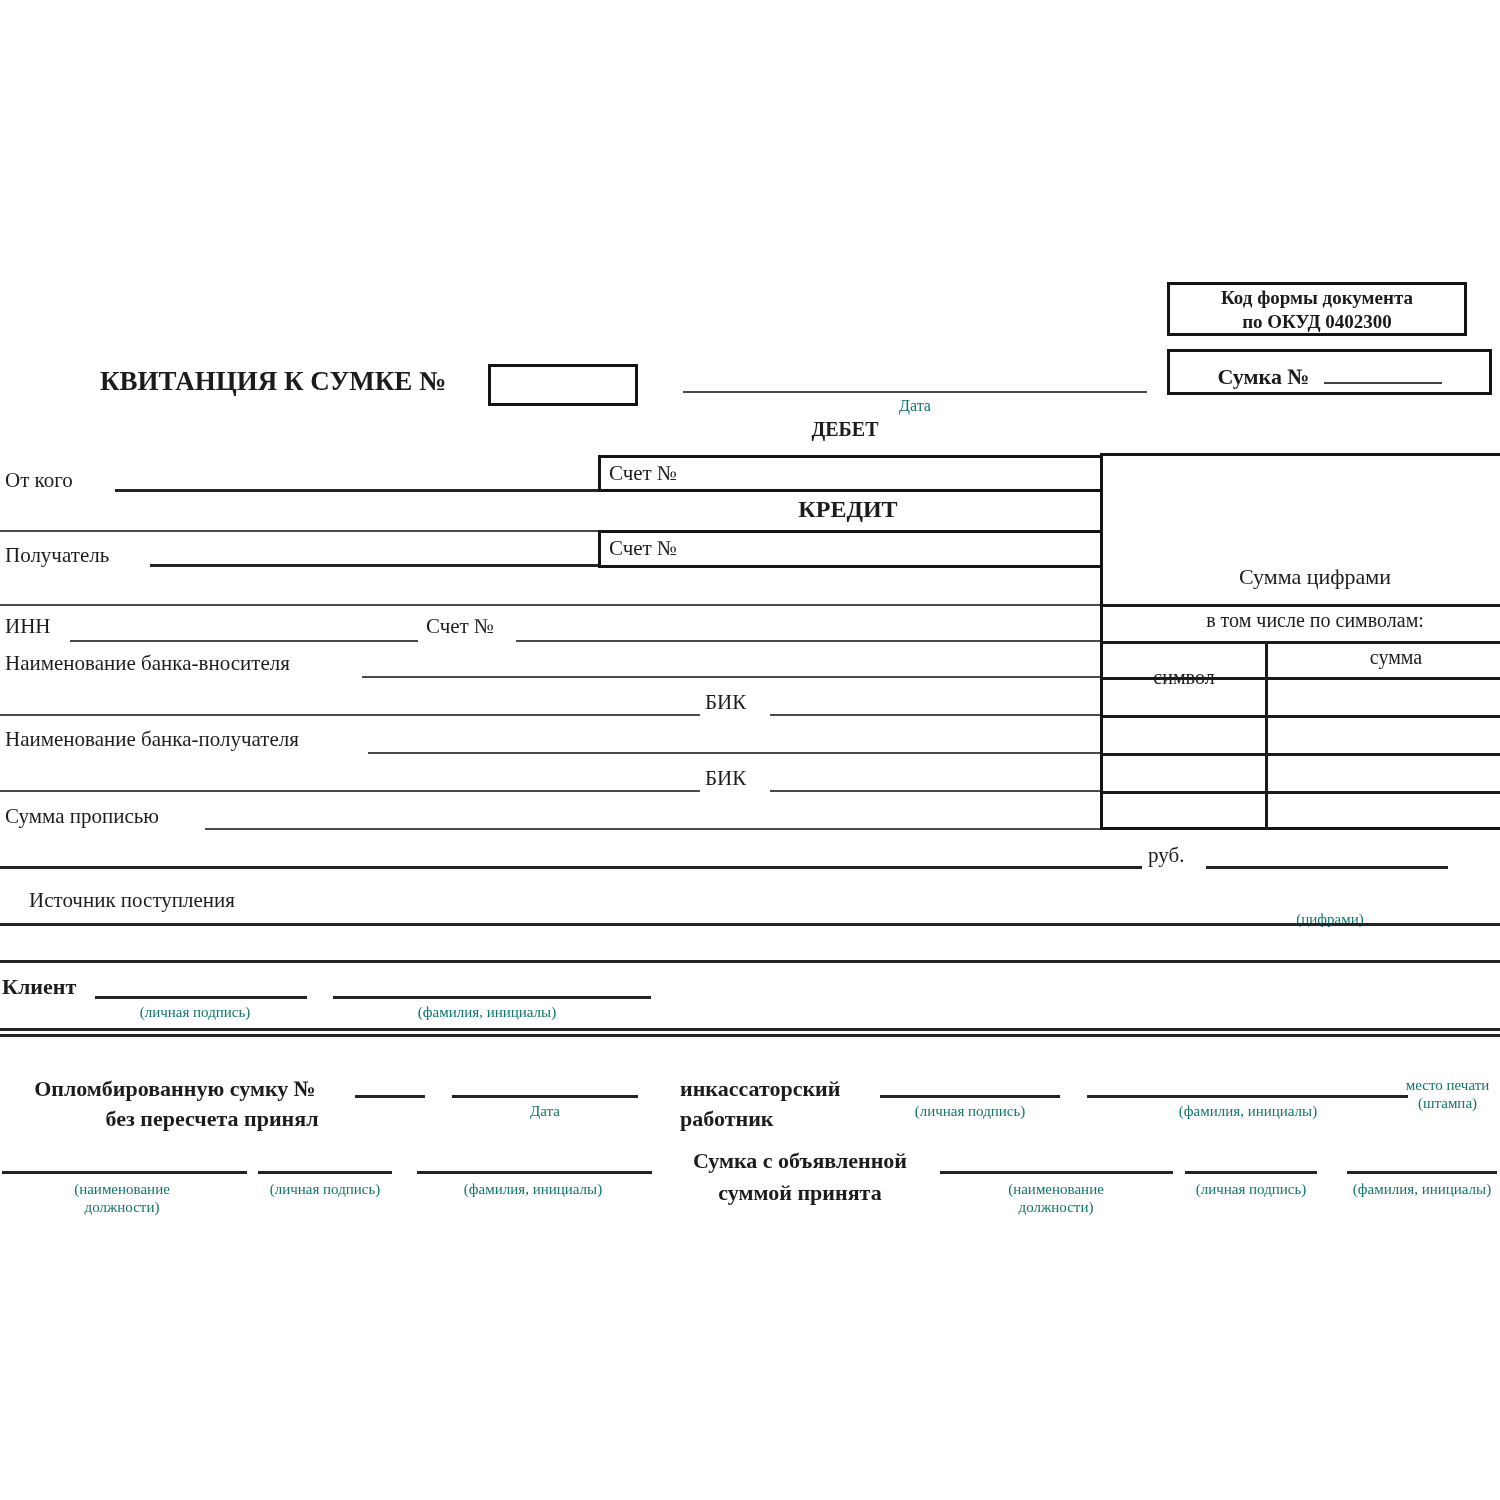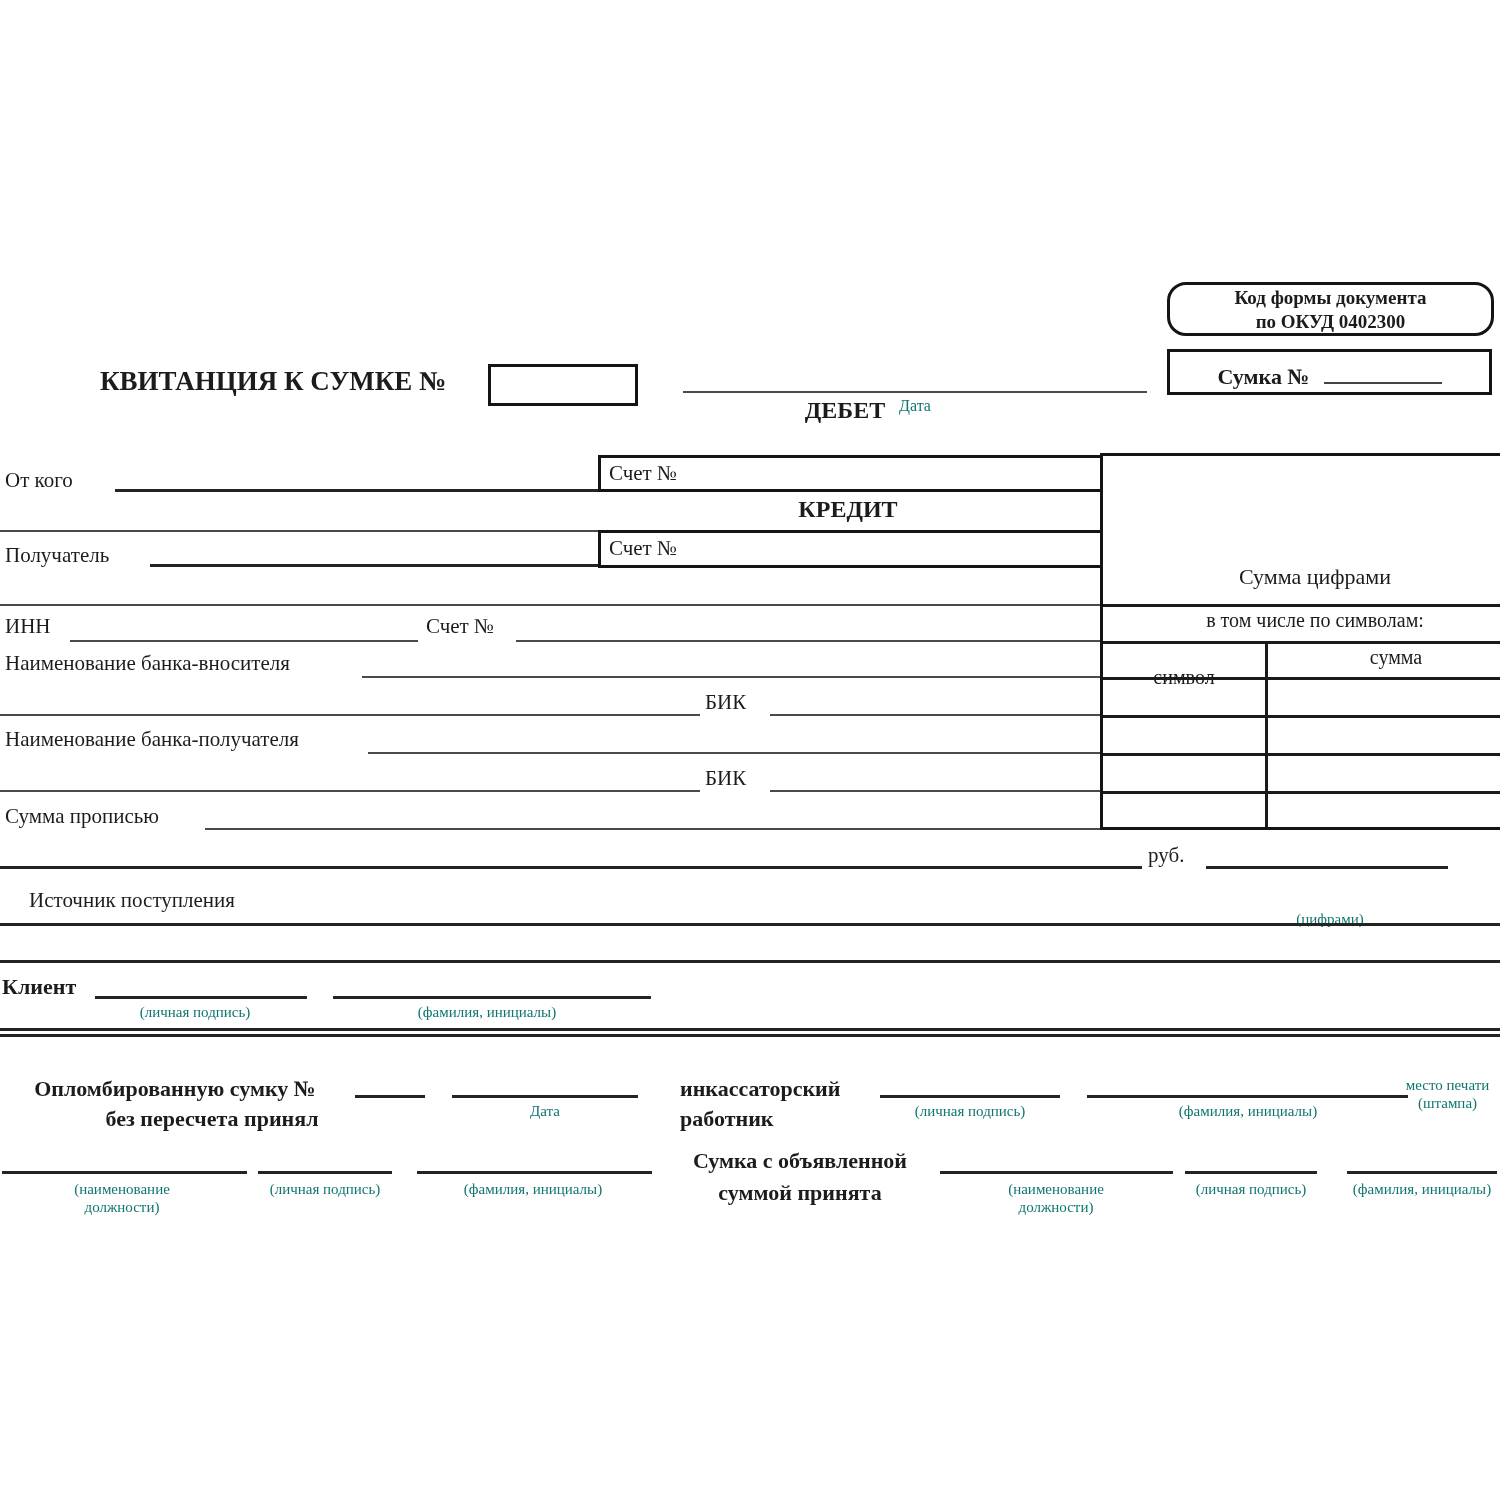--- a/index.html
+++ b/index.html
@@ -16,36 +16,36 @@
   .box{position:absolute;border:3px solid #141414;background:#fff;box-sizing:border-box;}
   .hline{position:absolute;left:0;right:0;height:3px;background:#1a1a1a;}
   .vline{position:absolute;width:3px;background:#1a1a1a;}
   .uline{display:inline-block;border-bottom:2px solid #444;height:16px;vertical-align:baseline;}
 </style>
 </head>
 <body>
 
 <div id="canvas">
 
-  <div class="box" style="left:1167px;top:282px;width:327px;height:54px;border-radius:19px;">
+  <div class="box" style="left:1167px;top:282px;width:300px;height:54px;">
     <div class="c b" style="font-size:19px;line-height:24px;padding-top:1px;">Код формы документа</div>
     <div class="c b" style="font-size:19px;line-height:24px;">по ОКУД 0402300</div>
   </div>
 
   <div class="box" style="left:1167px;top:349px;width:325px;height:46px;text-align:center;">
     <span class="b" style="font-size:22px;line-height:50px;">Сумка №</span>
     <span class="uline" style="width:118px;margin-left:10px;"></span>
   </div>
 
   <div class="lbl b" style="left:100px;top:366px;font-size:27px;">КВИТАНЦИЯ К СУМКЕ №</div>
   <div class="box" style="left:488px;top:364px;width:150px;height:42px;"></div>
   <div class="rule" style="left:683px;top:391px;width:464px;"></div>
   <div class="note" style="left:835px;top:397px;width:160px;font-size:16px;">Дата</div>
 
-  <div class="lbl b c" style="left:745px;top:397px;width:200px;font-size:24px;">ДЕБЕТ</div>
+  <div class="lbl b c" style="left:745px;top:418px;width:200px;font-size:20px;">ДЕБЕТ</div>
   <div class="box" style="left:598px;top:455px;width:505px;height:37px;">
     <span style="font-size:21px;margin-left:8px;line-height:30px;">Счет №</span>
   </div>
   <div class="lbl b c" style="left:748px;top:496px;width:200px;font-size:24px;">КРЕДИТ</div>
   <div class="box" style="left:598px;top:530px;width:505px;height:38px;">
     <span style="font-size:21px;margin-left:8px;line-height:31px;">Счет №</span>
   </div>
 
   <div class="lbl" style="left:5px;top:468px;">От кого</div>
   <div class="rule3" style="left:115px;top:489px;width:483px;"></div>

